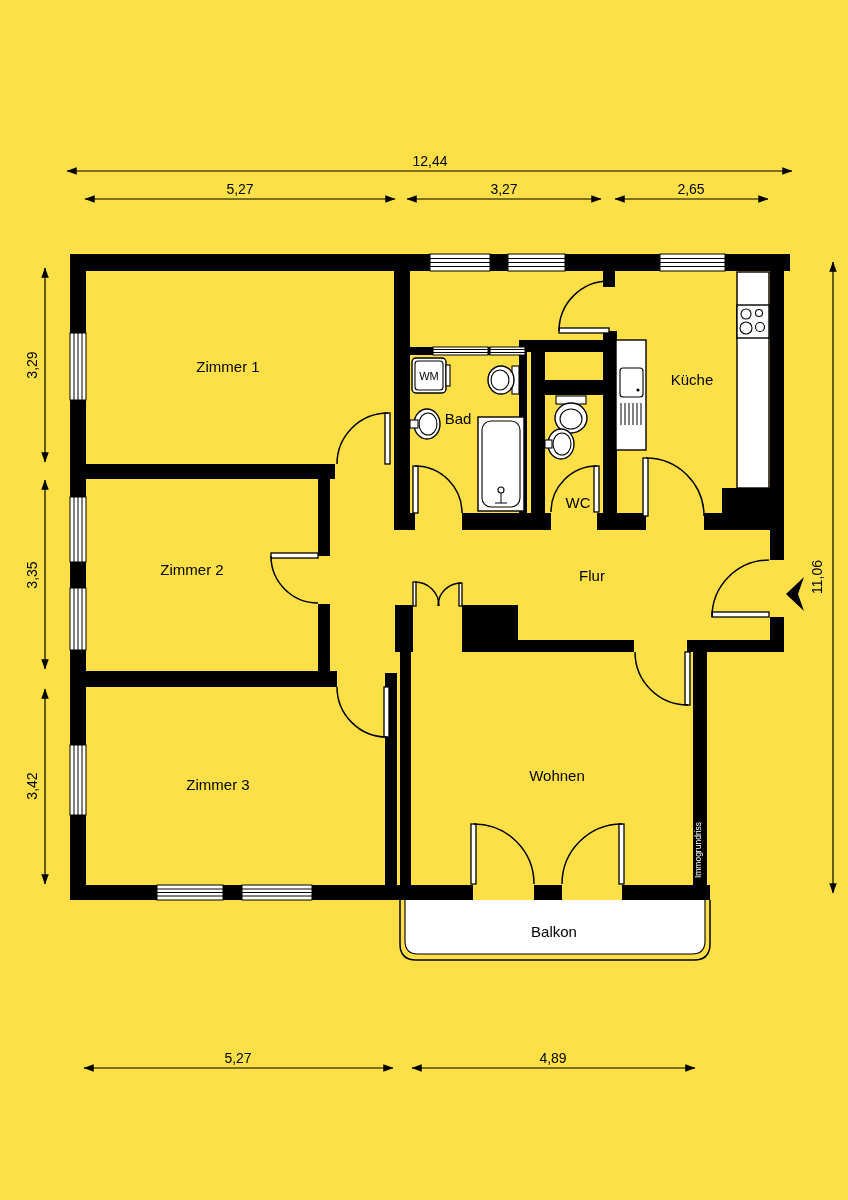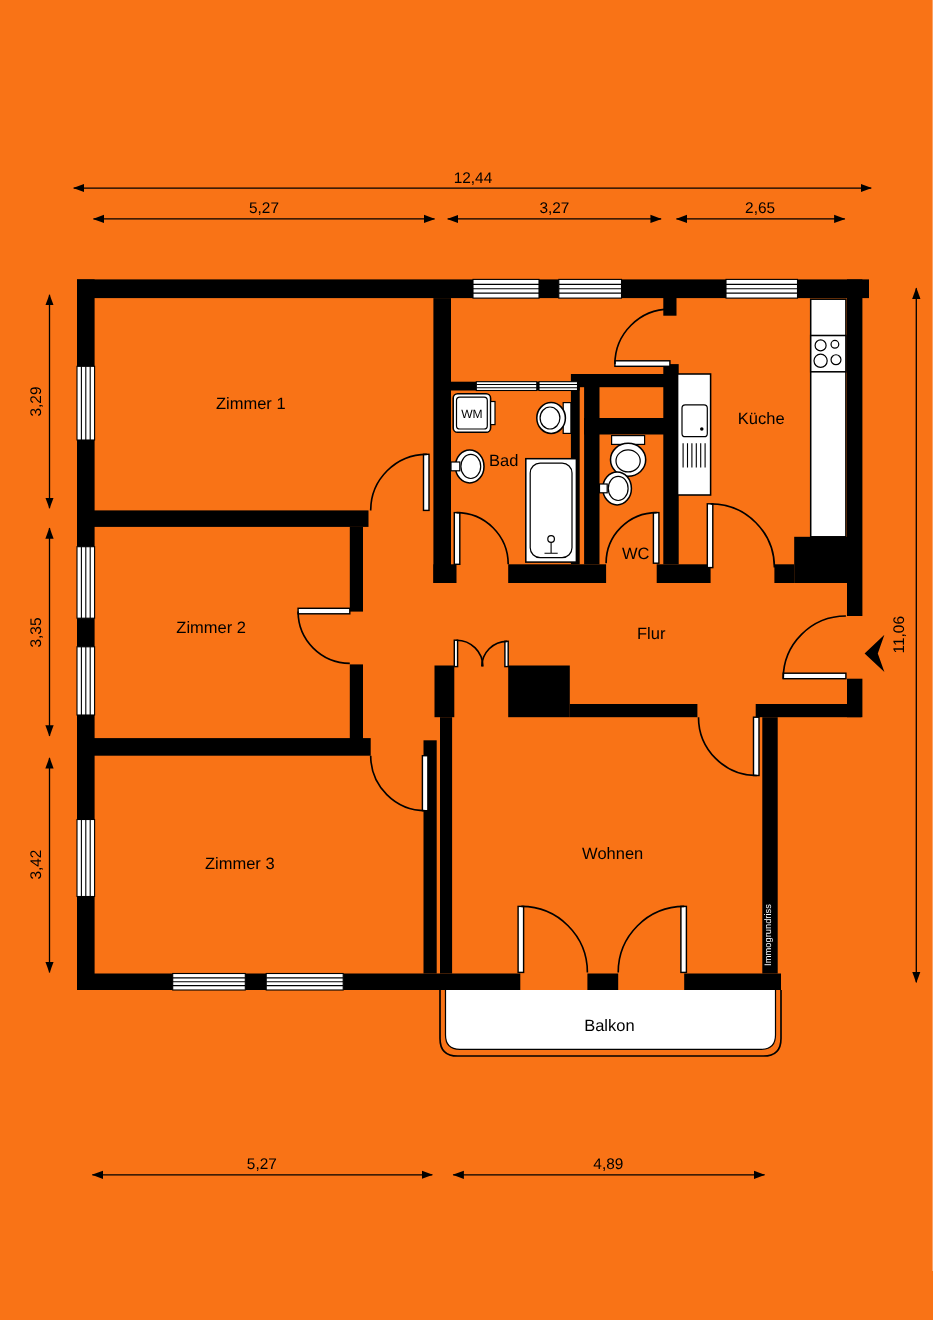--- a/index.html
+++ b/index.html
@@ -1,16 +1,16 @@
 <!DOCTYPE html>
 <html><head>
 <meta charset="utf-8">
 <style>
   html,body{margin:0;padding:0;background:#ffffff;}
-  .stage{position:relative;width:848px;height:1200px;background:#f97316;overflow:hidden;}
+  .stage{position:relative;width:848px;height:1200px;background:#fde047;overflow:hidden;}
   svg{position:absolute;left:0;top:0;}
   .win{fill:#ffffff;stroke:#000000;stroke-width:1;}
   .wline{stroke:#000000;stroke-width:1;fill:none;}
   .fix{fill:#ffffff;stroke:#000000;stroke-width:1.4;}
   .fixthin{fill:#ffffff;stroke:#000000;stroke-width:1.1;}
   .arc{fill:none;stroke:#000000;stroke-width:1.5;}
   .leaf{fill:#ffffff;stroke:#000000;stroke-width:1.3;}
   .dim{stroke:#000000;stroke-width:1.2;fill:none;}
   .dimtext{font:14px "Liberation Sans", sans-serif;fill:#000000;}
   .room{font:15px "Liberation Sans", sans-serif;fill:#000000;}

